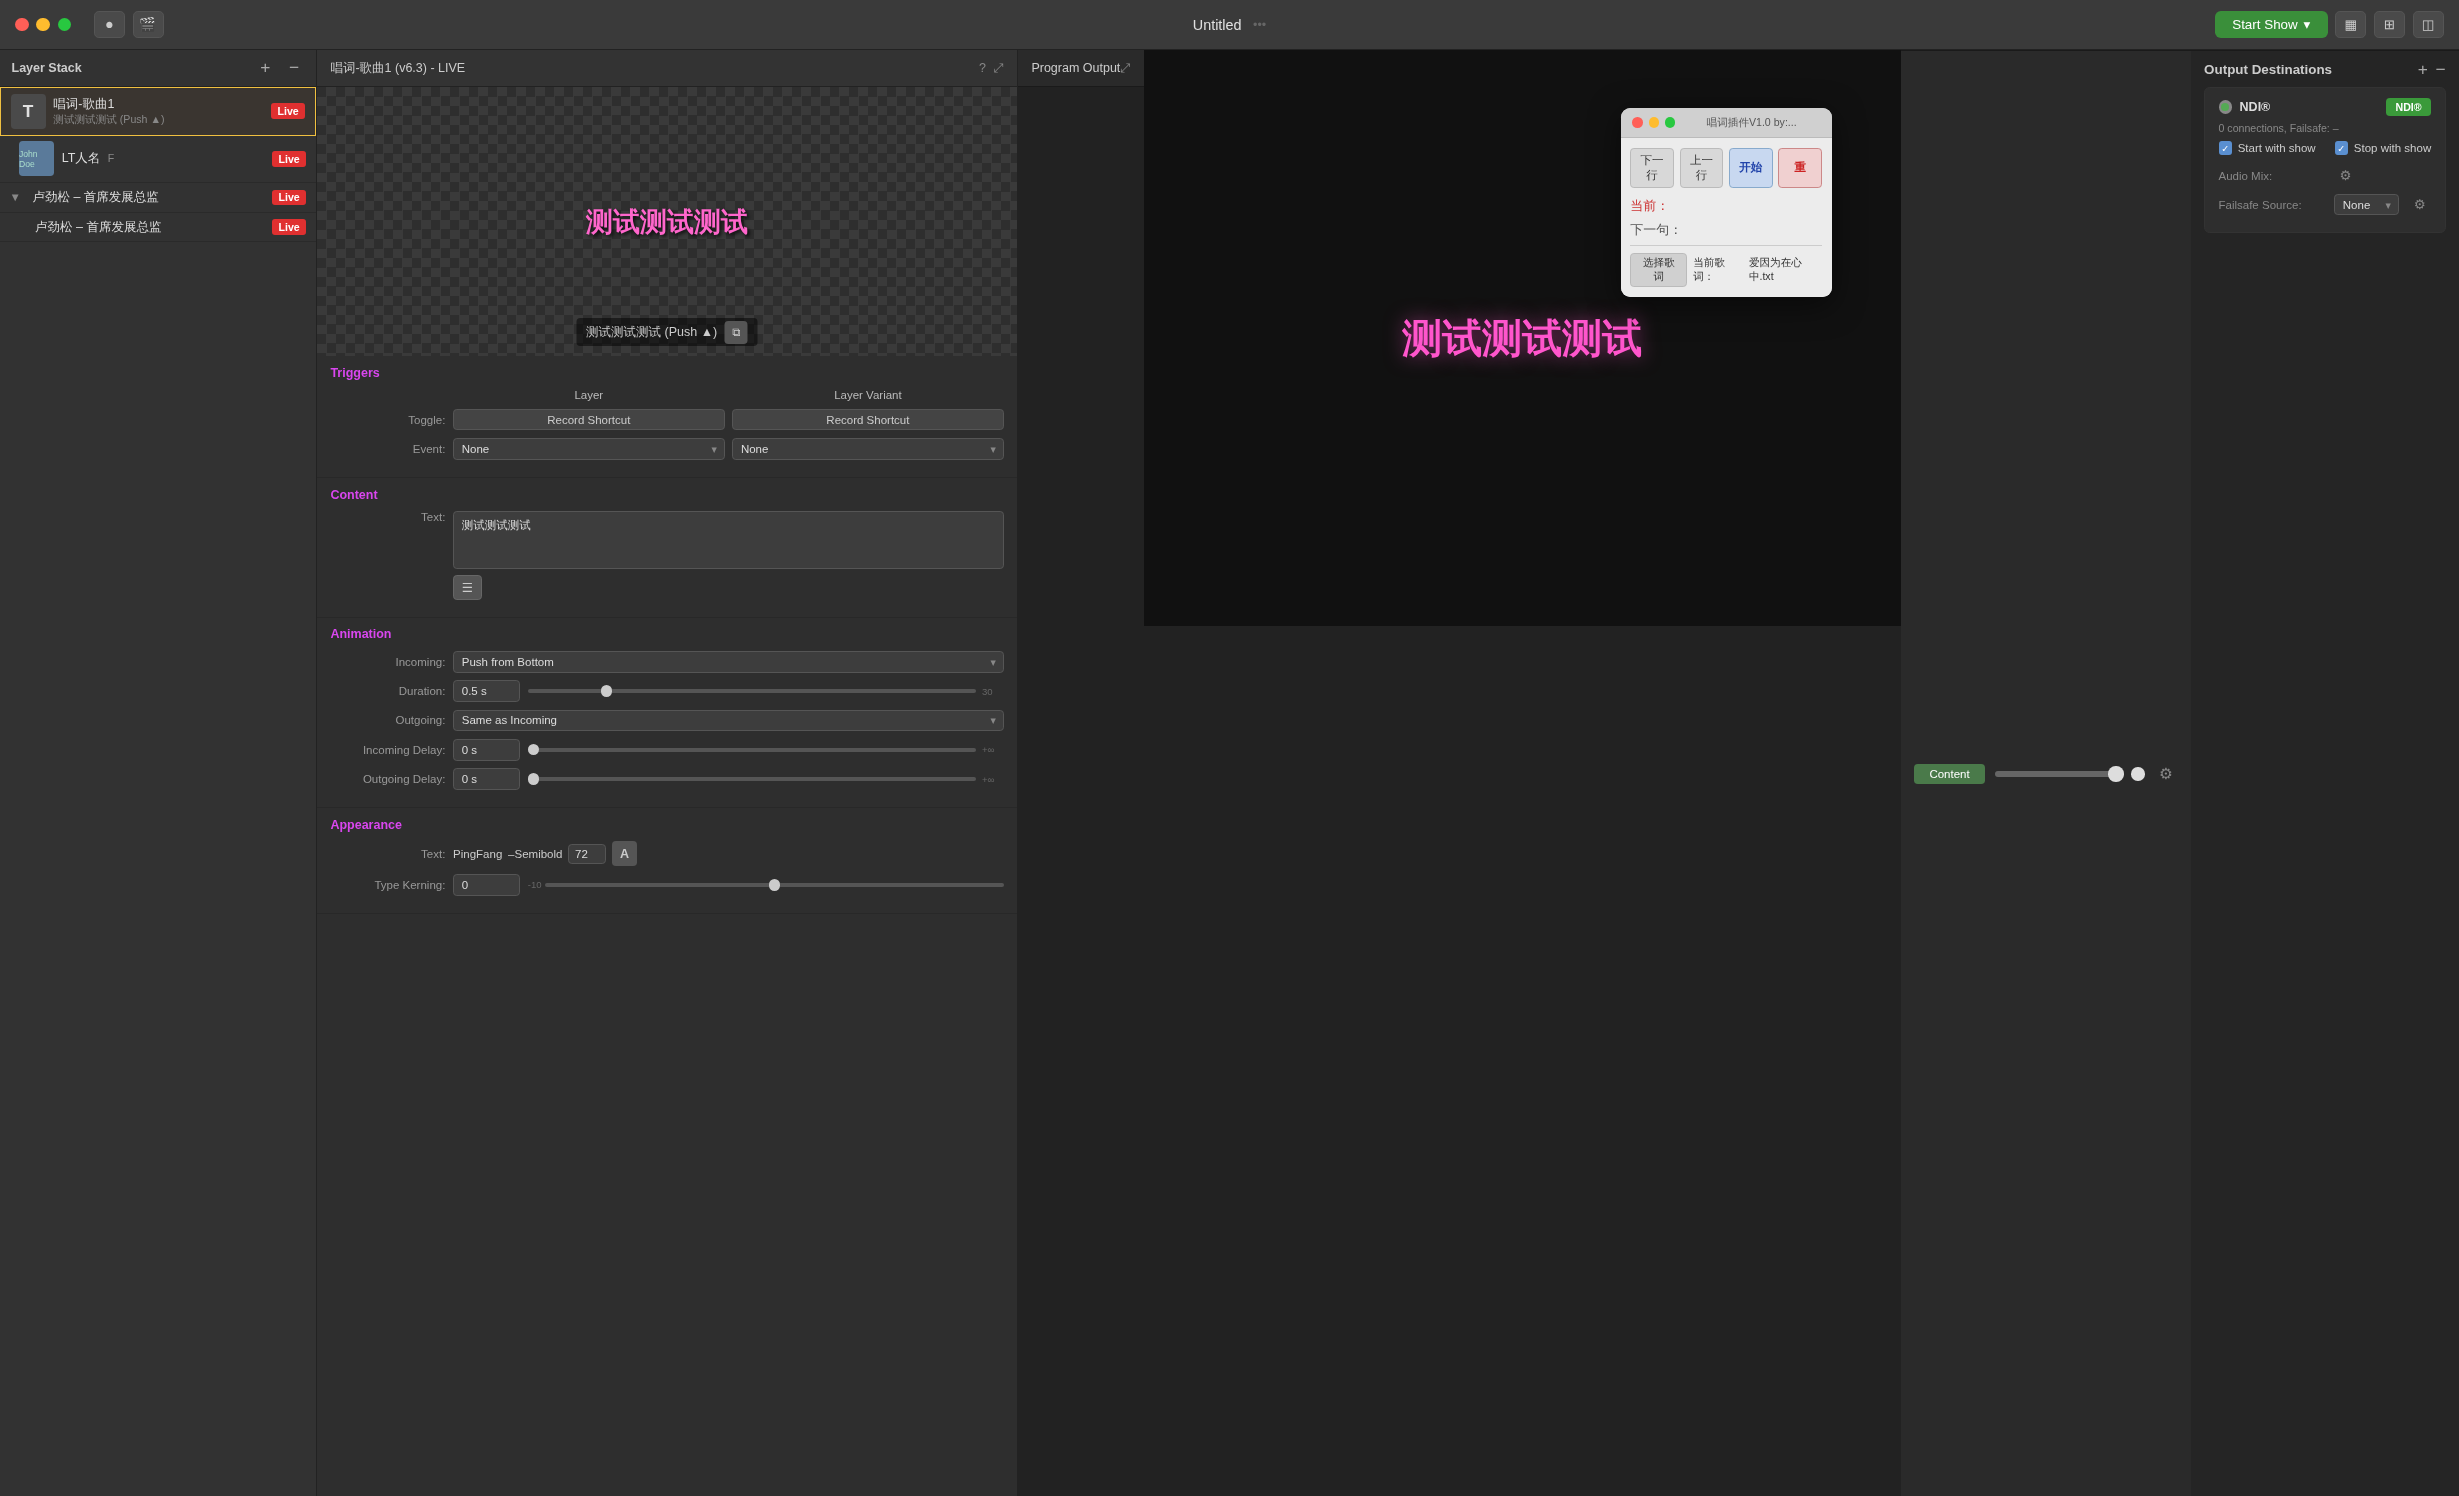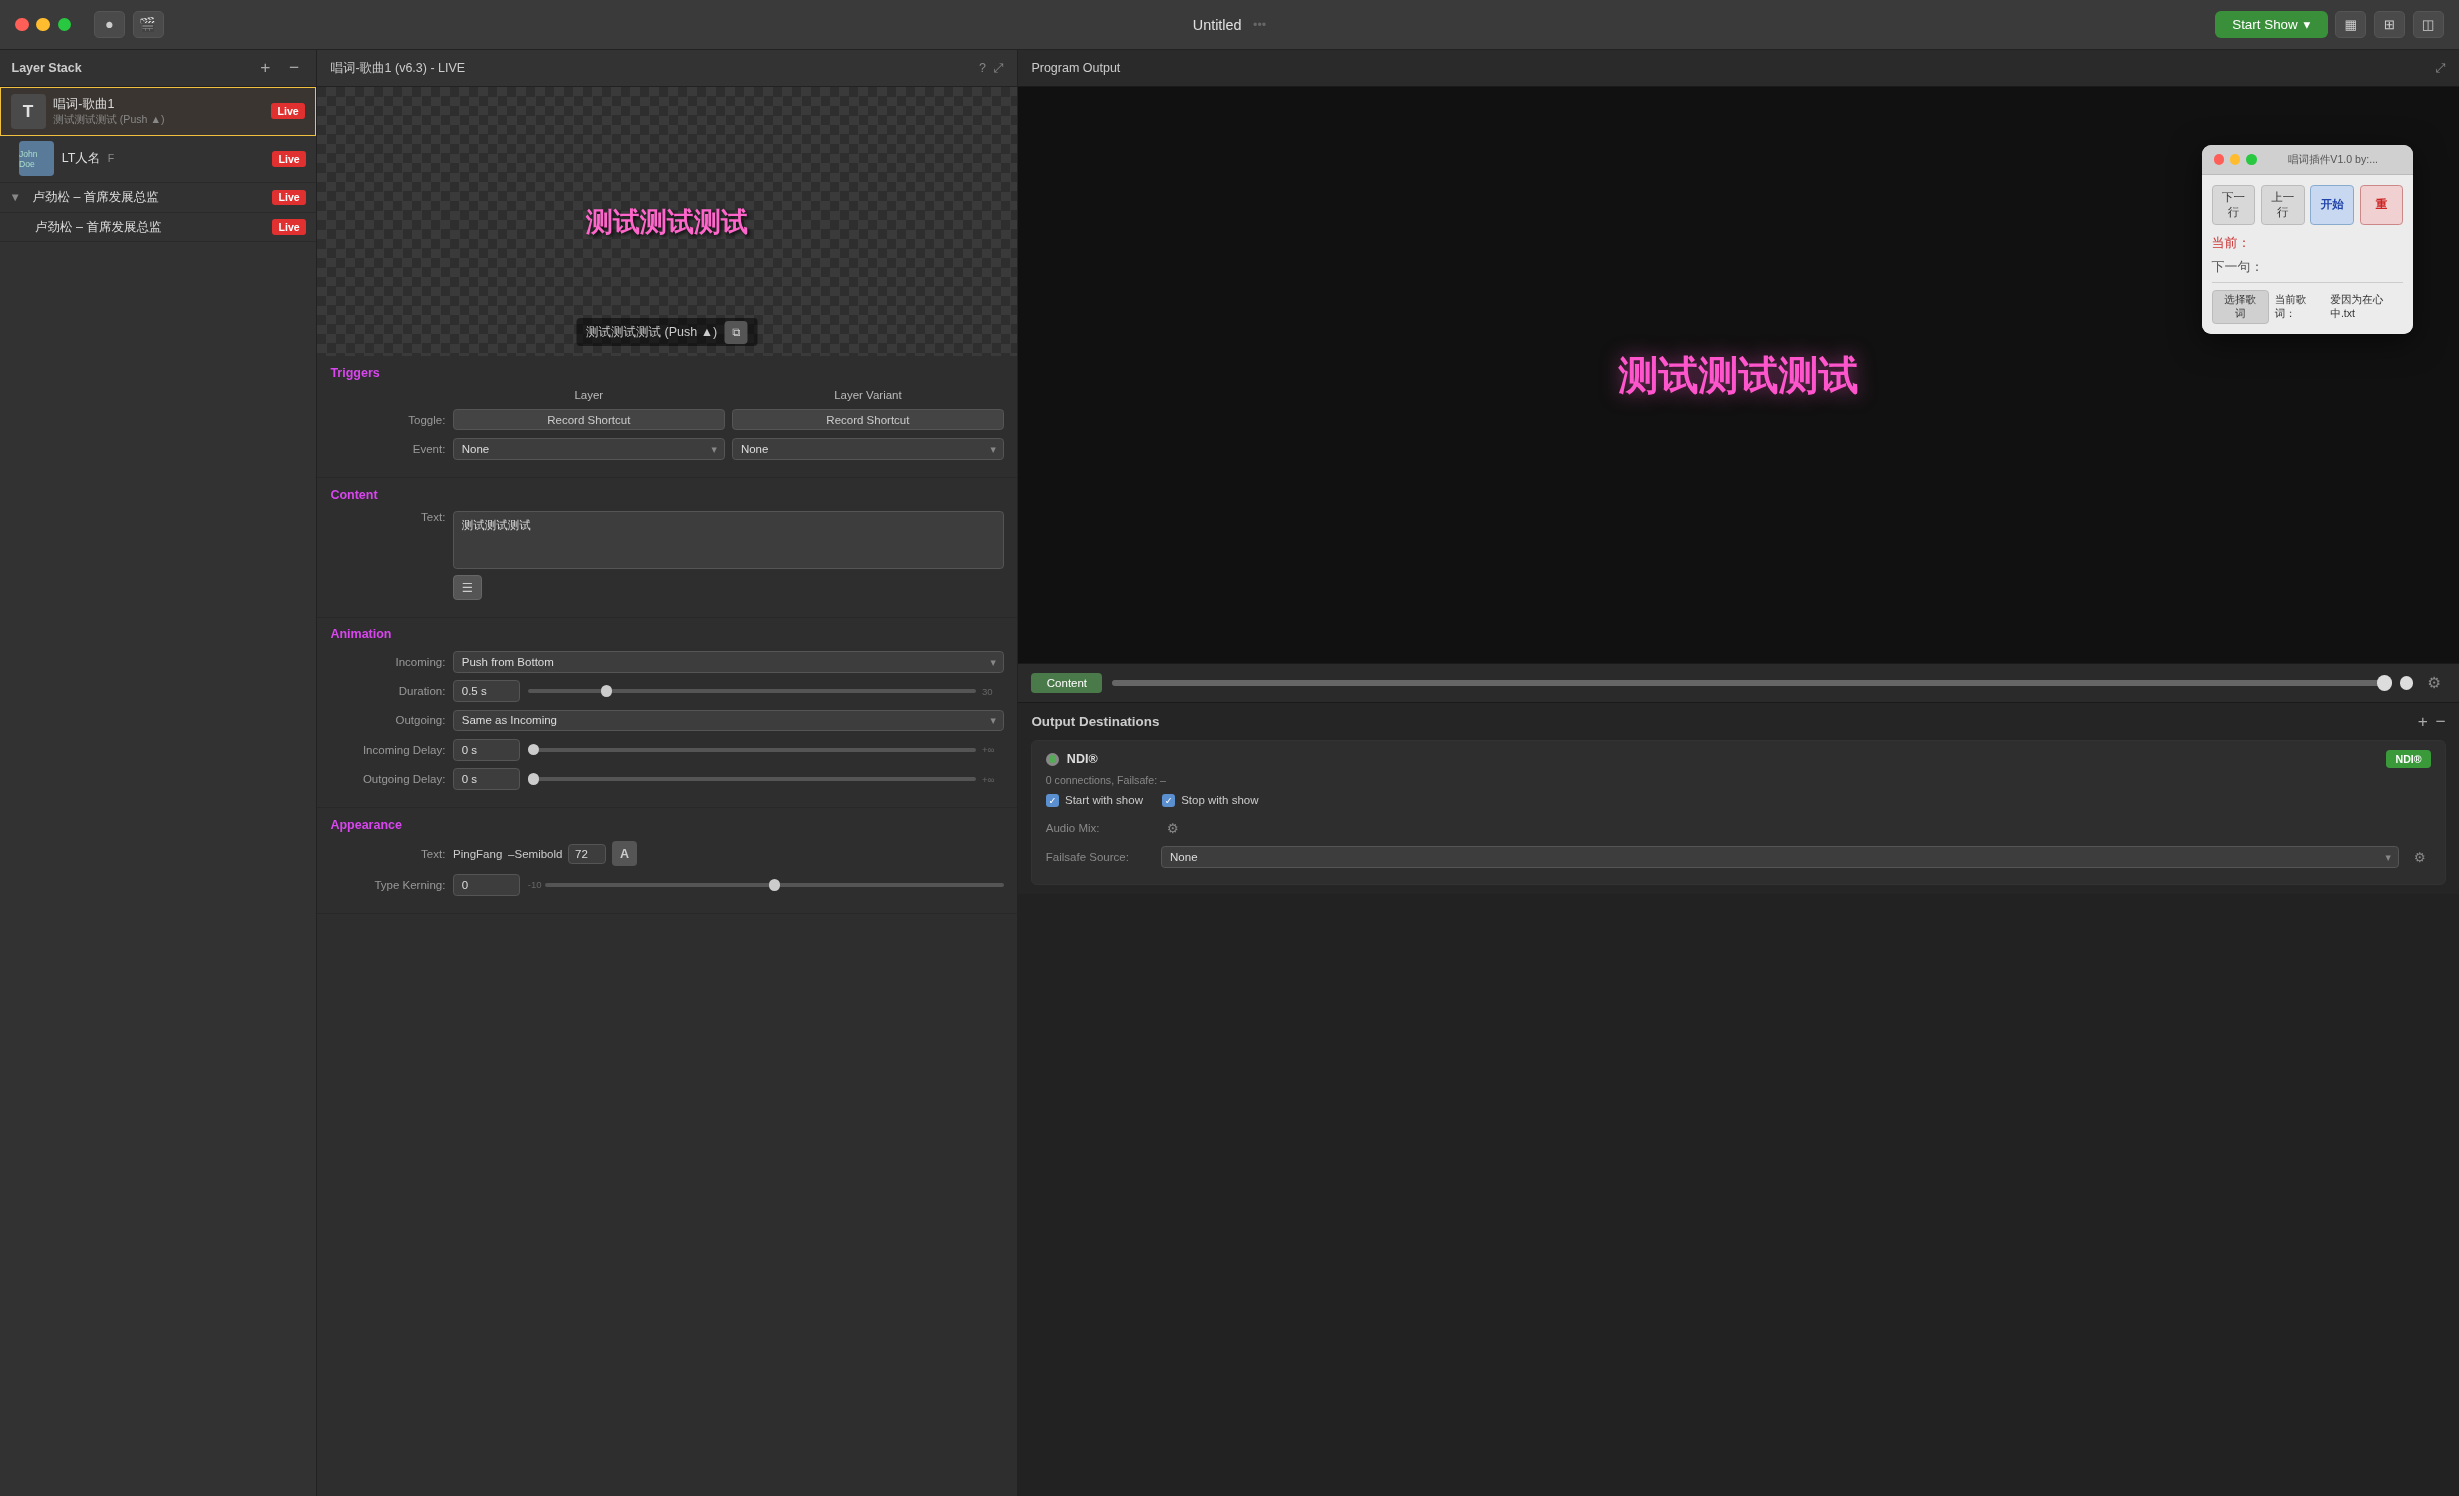--- a/index.html
+++ b/index.html
@@ -404,21 +404,21 @@
       color: #666;
       font-size: 9.6px;
       margin-left: 5.8px;
       width: 23px;
     }
 
     
     .right-panel {
       flex: 1;
       display: flex;
-      flex-direction: column;
+      flex-direction: row;
       background: #222;
     }
     .right-header {
       display: flex;
       align-items: center;
       justify-content: space-between;
       padding: 7.7px 13.4px;
       border-bottom: 1px solid #1a1a1a;
       height: 37px;
       background: #2a2a2a;
@@ -440,21 +440,21 @@
       color: #ff55cc;
       font-size: 40px;
       font-weight: bold;
       text-shadow: 0 0 19px rgba(255,85,204,0.5);
     }
 
     
     .plugin-window {
       position: absolute;
       top: 58px;
-      right: 46px;
+      right: 69px;
       width: 211px;
       background: #e8e8e8;
       border-radius: 9.6px;
       box-shadow: 0 7.7px 31px rgba(0,0,0,0.5);
       overflow: hidden;
     }
     .plugin-titlebar {
       background: #d0d0d0;
       padding: 7.7px 11.5px;
       display: flex;

